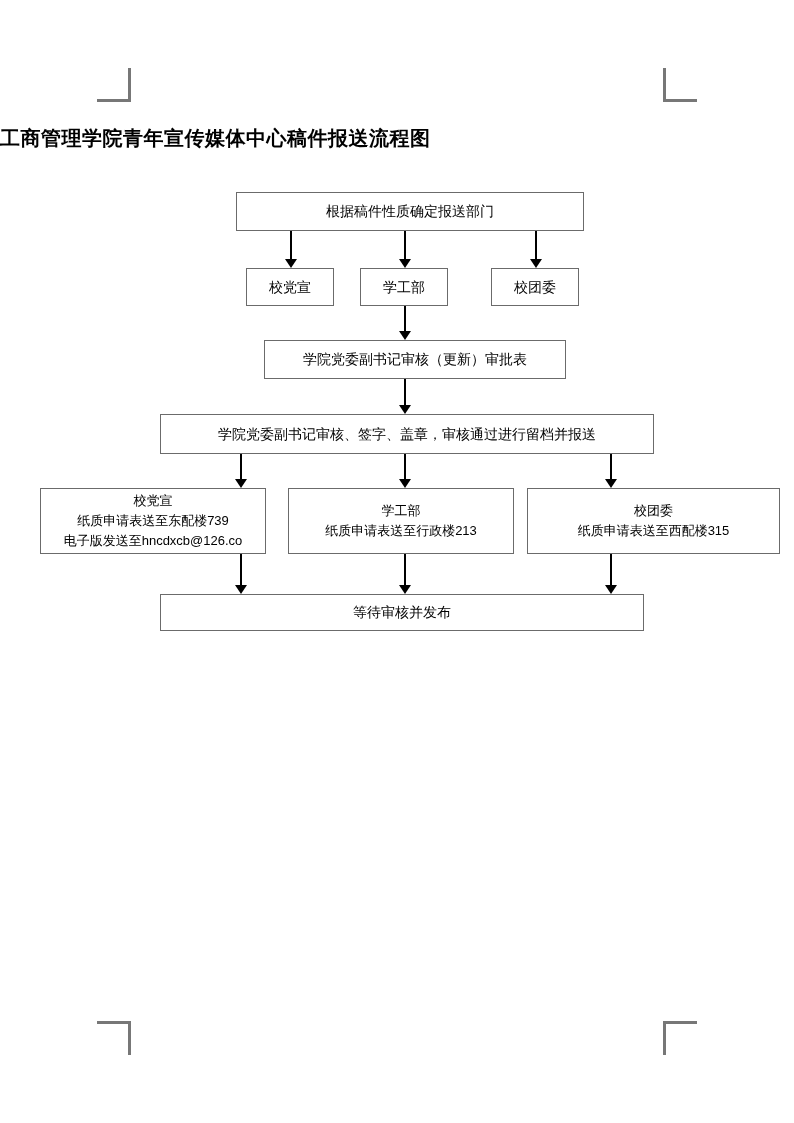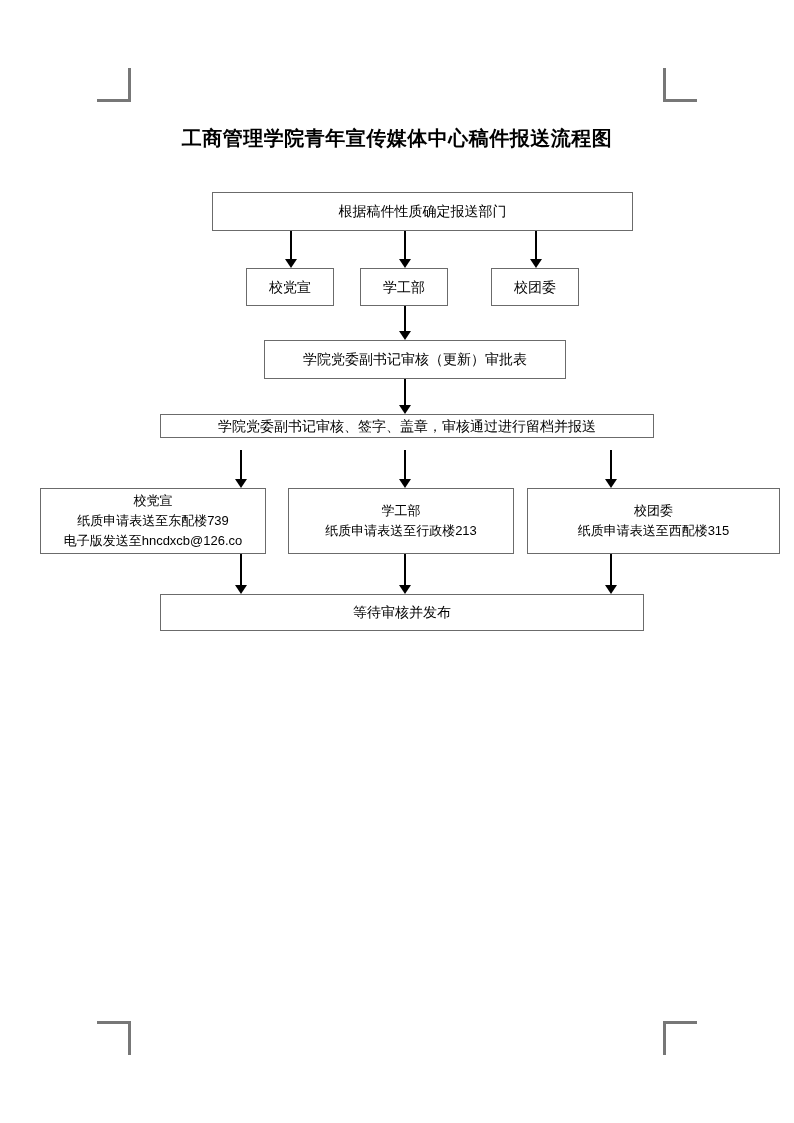--- a/index.html
+++ b/index.html
@@ -49,21 +49,20 @@
   #crop-br { left: 663px; top: 1021px; }
   #crop-br .v { left: 0; bottom: 0; }
   #crop-br .h { left: 0; top: 0; }
 
   
   #page-title {
     position: absolute;
     left: 0;
     top: 124px;
     width: 794px;
-    text-align: center;
     font-size: 20px;
     font-weight: bold;
     letter-spacing: 0.5px;
     line-height: 28px;
   }
 
   
   .node {
     position: absolute;
     box-sizing: border-box;
@@ -76,28 +75,28 @@
     text-align: center;
     font-size: 14px;
     line-height: 21px;
     padding: 2px 4px;
   }
   .node .ln { display: block; white-space: nowrap; }
   .node.multi { font-size: 13px; line-height: 20px; }
   .node.multi .ln:first-child { font-size: 13px; }
 
   
-  #node-start   { left: 212px; top: 192px; width: 421px; height: 39px; text-align: center; }
+  #node-start   { left: 236px; top: 192px; width: 348px; height: 39px; text-align: center; }
 
   #node-dept-1  { left: 246px; top: 268px; width: 88px;  height: 38px; }
   #node-dept-2  { left: 360px; top: 268px; width: 88px;  height: 38px; }
   #node-dept-3  { left: 491px; top: 268px; width: 88px;  height: 38px; }
 
   #node-form    { left: 264px; top: 340px; width: 302px; height: 39px; }
-  #node-review  { left: 160px; top: 414px; width: 494px; height: 24px; }
+  #node-review  { left: 160px; top: 414px; width: 494px; height: 40px; }
 
   #node-detail-1 { left: 40px;  top: 488px; width: 226px; height: 66px; }
   #node-detail-2 { left: 288px; top: 488px; width: 226px; height: 66px; }
   #node-detail-3 { left: 527px; top: 488px; width: 253px; height: 66px; }
 
   #node-end     { left: 160px; top: 594px; width: 484px; height: 37px; }
 
   
   .conn {
     position: absolute;

